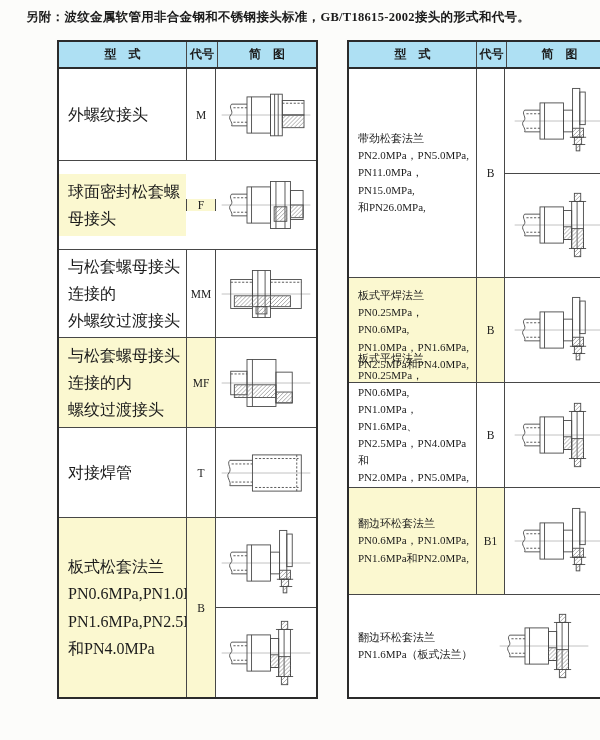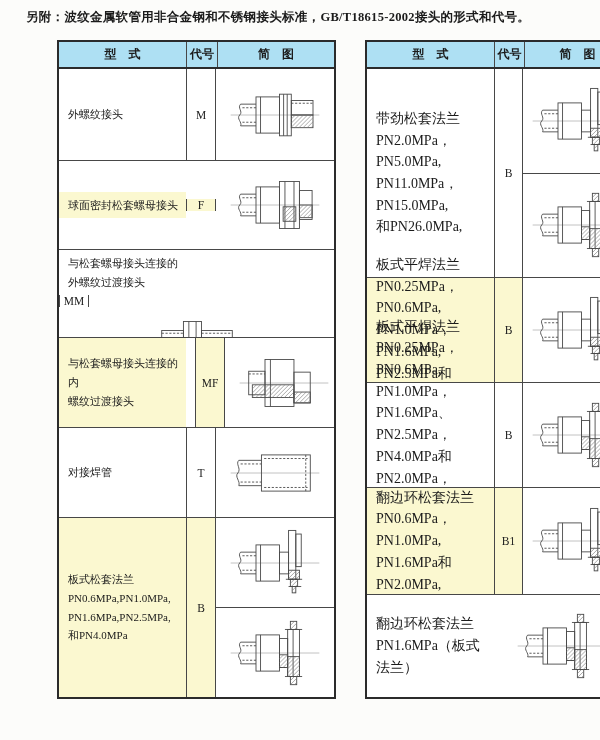--- a/index.html
+++ b/index.html
@@ -15,22 +15,22 @@
   .tbl{border:2px solid var(--outer);background:#ffffff;display:flex;flex-direction:column;box-sizing:border-box;margin-left:24px;}
   .thead{display:flex;height:27px;background:var(--headbg);border-bottom:2px solid var(--outer);box-sizing:border-box;}
   .th{display:flex;align-items:center;justify-content:center;font-size:12px;font-weight:bold;box-sizing:border-box;}
   .row{display:flex;box-sizing:border-box;background:#fff;}
   .row + .row{border-top:1px solid var(--line);}
   .cell{box-sizing:border-box;}
   .cell.type{
     display:flex;align-items:center;text-align:left;
     padding:4px 3px 4px 9px;white-space:pre-line;
   }
-  .tbl-0 .cell.type{width:127px;font-size:11px;line-height:1.7;}
-  .tbl-1 .cell.type{width:127px;font-size:14px;line-height:1.55;}
+  .tbl-0 .cell.type{width:127px;font-size:16px;line-height:1.7;}
+  .tbl-1 .cell.type{width:127px;font-size:11px;line-height:1.55;}
   .cell.code{
     display:flex;align-items:center;justify-content:center;font-size:11.5px;
     border-left:1px solid var(--line);border-right:1px solid var(--line);
   }
   .tbl-0 .cell.code{width:30px;}
   .tbl-1 .cell.code{width:29px;}
   .cell.diag{flex:1;display:flex;flex-direction:column;background:#fff;}
   .sub{flex:1;display:flex;align-items:center;justify-content:center;overflow:hidden;}
   .sub + .sub{border-top:1px solid var(--line);}
   .hl .cell.type,.hl .cell.code{background:var(--hlbg);}
@@ -91,21 +91,21 @@
               <line x1="76" y1="16" x2="76" y2="68" stroke="#4a4a4a" stroke-width="1"></line>
               <rect x="82" y="26" width="14" height="32" fill="none" stroke="#4a4a4a" stroke-width="1"></rect>
               <rect x="82" y="42" width="14" height="14" fill="none" stroke="#4a4a4a" stroke-width="1"></rect>
               <path d="M82.0,46.5L86.5,42.0M82.0,51.0L91.0,42.0M82.0,55.5L95.5,42.0M86.0,56.0L96.0,46.0M90.5,56.0L96.0,50.5M95.0,56.0L96.0,55.0" stroke="#7a7a7a" stroke-width="0.7" fill="none"></path>
               <rect x="64" y="44" width="14" height="16" fill="none" stroke="#4a4a4a" stroke-width="1"></rect>
               <path d="M64.0,48.5L68.5,44.0M64.0,53.0L73.0,44.0M64.0,57.5L77.5,44.0M66.0,60.0L78.0,48.0M70.5,60.0L78.0,52.5M75.0,60.0L78.0,57.0" stroke="#7a7a7a" stroke-width="0.7" fill="none"></path>
             </svg>
           </div>
         </div>
       </div>
-      <div class="row" style="height: 88px; flex-direction: column;">
+      <div class="row" style="height: 88px;">
         <div class="cell type">与松套螺母接头连接的
 外螺纹过渡接头</div>
         <div class="cell code">MM</div>
         <div class="cell diag">
           <div class="sub">
             <svg viewBox="0 0 110 84" width="100" height="76">
               <line x1="6" y1="42" x2="104" y2="42" stroke="#909090" stroke-width="0.6"></line>
               <rect x="16" y="26" width="24" height="32" fill="none" stroke="#4a4a4a" stroke-width="1"></rect>
               <line x1="16" y1="29" x2="40" y2="29" stroke="#4a4a4a" stroke-width="1" stroke-dasharray="2.4,1.8"></line>
               <rect x="40" y="16" width="20" height="52" fill="none" stroke="#4a4a4a" stroke-width="1"></rect>
@@ -114,21 +114,21 @@
               <rect x="60" y="26" width="34" height="32" fill="none" stroke="#4a4a4a" stroke-width="1"></rect>
               <line x1="60" y1="29" x2="94" y2="29" stroke="#4a4a4a" stroke-width="1" stroke-dasharray="2.4,1.8"></line>
               <rect x="20" y="44" width="62" height="12" fill="none" stroke="#4a4a4a" stroke-width="1"></rect>
               <path d="M20.0,48.5L24.5,44.0M20.0,53.0L29.0,44.0M21.5,56.0L33.5,44.0M26.0,56.0L38.0,44.0M30.5,56.0L42.5,44.0M35.0,56.0L47.0,44.0M39.5,56.0L51.5,44.0M44.0,56.0L56.0,44.0M48.5,56.0L60.5,44.0M53.0,56.0L65.0,44.0M57.5,56.0L69.5,44.0M62.0,56.0L74.0,44.0M66.5,56.0L78.5,44.0M71.0,56.0L82.0,45.0M75.5,56.0L82.0,49.5M80.0,56.0L82.0,54.0" stroke="#7a7a7a" stroke-width="0.7" fill="none"></path>
               <rect x="44" y="56" width="12" height="8" fill="none" stroke="#4a4a4a" stroke-width="1"></rect>
               <path d="M44.0,60.5L48.5,56.0M45.0,64.0L53.0,56.0M49.5,64.0L56.0,57.5M54.0,64.0L56.0,62.0" stroke="#7a7a7a" stroke-width="0.7" fill="none"></path>
             </svg>
           </div>
         </div>
       </div>
-      <div class="row hl" style="height: 90px; gap: 9px;">
+      <div class="row hl" style="height: 90px;">
         <div class="cell type">与松套螺母接头连接的内
 螺纹过渡接头</div>
         <div class="cell code">MF</div>
         <div class="cell diag">
           <div class="sub">
             <svg viewBox="0 0 110 84" width="100" height="76">
               <line x1="6" y1="42" x2="104" y2="42" stroke="#909090" stroke-width="0.6"></line>
               <rect x="16" y="29" width="18" height="26" fill="none" stroke="#4a4a4a" stroke-width="1"></rect>
               <line x1="16" y1="32" x2="34" y2="32" stroke="#4a4a4a" stroke-width="1" stroke-dasharray="2.4,1.8"></line>
               <rect x="34" y="16" width="32" height="52" fill="none" stroke="#4a4a4a" stroke-width="1"></rect>

